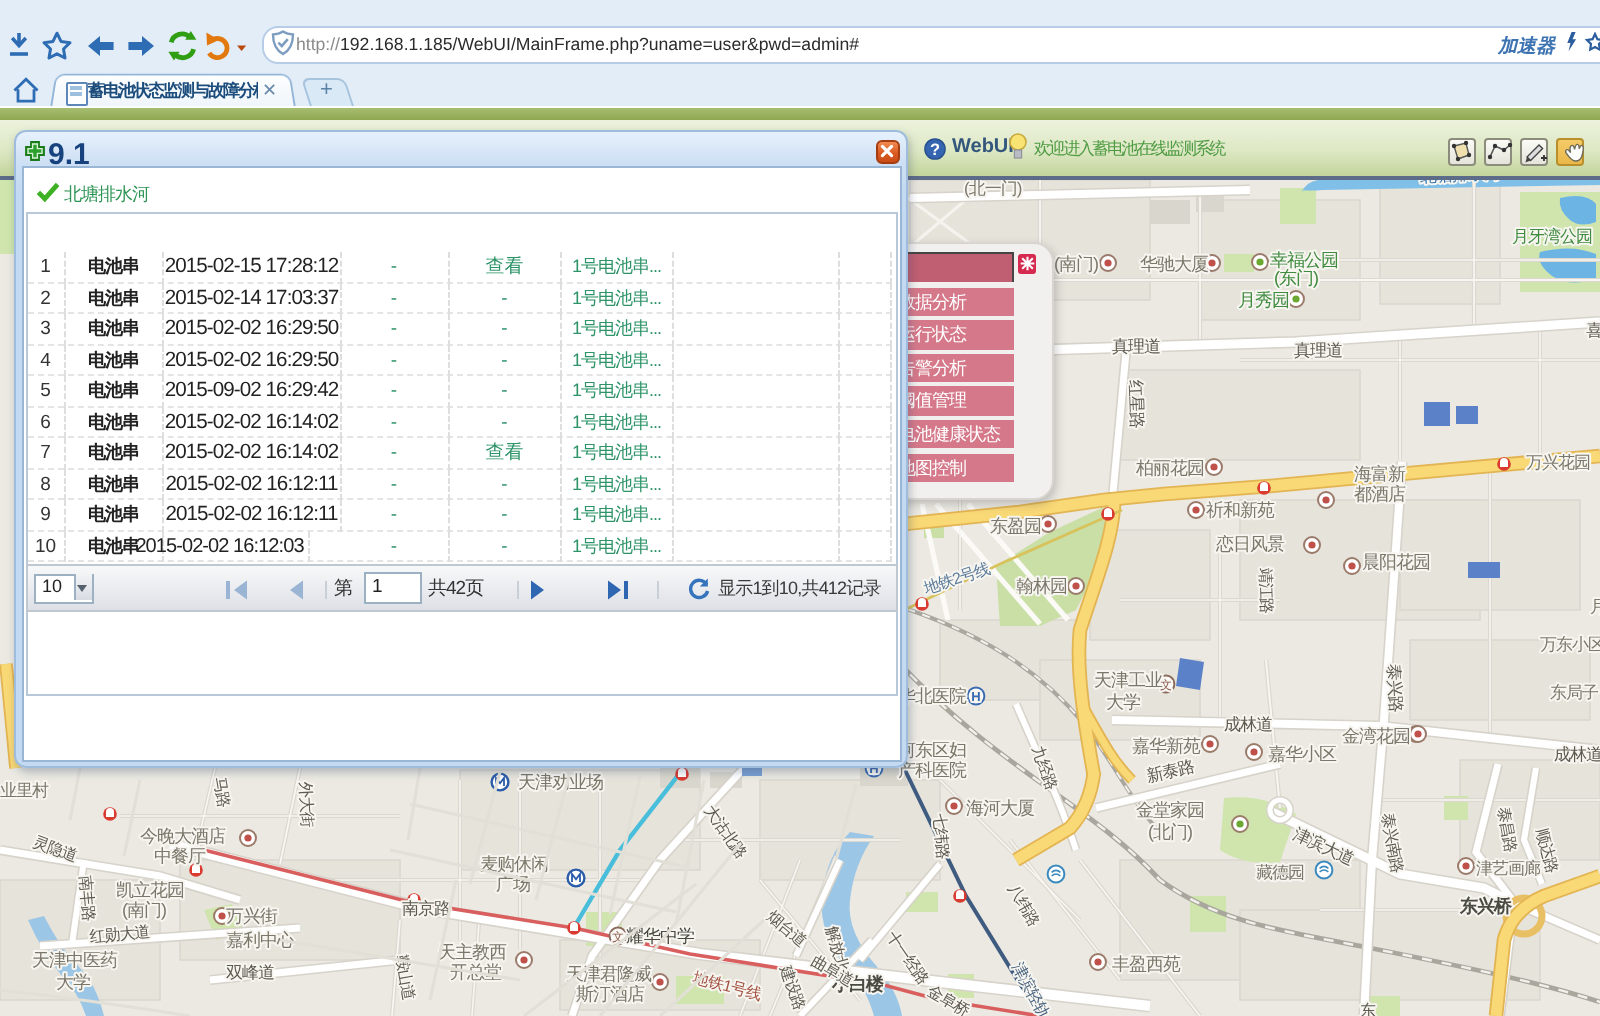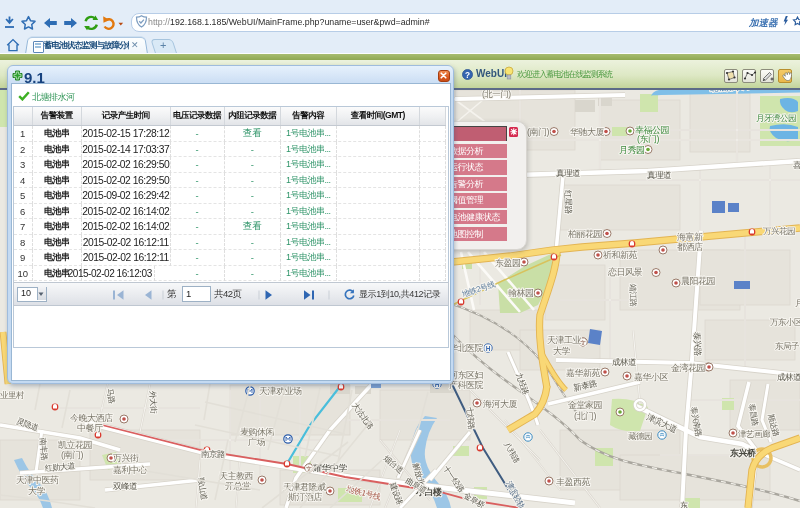--- a/index.html
+++ b/index.html
@@ -494,30 +494,20 @@
  </svg>
 
  <div class="abs" style="left:4px;top:18px;width:437.5px;height:296px;background:#fff;border:1px solid #99b7d4"></div>
 
  <svg class="abs" style="left:11px;top:26px" width="12" height="10" viewBox="0 0 12 10">
    <path d="M1.2,5.2 L4.4,8.4 L10.8,1.2" fill="none" stroke="#3db023" stroke-width="2.4"></path>
  </svg>
  <div class="abs" style="left:25px;top:25.5px;font-size:9px;color:#2e9455;letter-spacing:-0.5px">北塘排水河</div>
 
  <div class="abs" style="left:6px;top:40.5px;width:434px;height:240px;border:1px solid #b9c8d8"></div>
- <div id="ghead" class="abs" style="left:7px;top:41.5px;width:432px;height:18px;background:linear-gradient(#fbfbfb,#eff0f2 55%,#e2e4e8);border-bottom:1px solid #c3c9d1">
-      <div style="position:absolute;left:0px;top:0;width:18.5px;height:18px;border-right:1px solid #d4d8dd;box-sizing:border-box;display:flex;align-items:center;justify-content:center;font-size:8.5px;font-weight:bold;color:#111;letter-spacing:-0.5px;white-space:nowrap;overflow:hidden"></div>
-      <div style="position:absolute;left:18.5px;top:0;width:49.5px;height:18px;border-right:1px solid #d4d8dd;box-sizing:border-box;display:flex;align-items:center;justify-content:center;font-size:8.5px;font-weight:bold;color:#111;letter-spacing:-0.5px;white-space:nowrap;overflow:hidden">告警装置</div>
-      <div style="position:absolute;left:68.0px;top:0;width:88.5px;height:18px;border-right:1px solid #d4d8dd;box-sizing:border-box;display:flex;align-items:center;justify-content:center;font-size:8.5px;font-weight:bold;color:#111;letter-spacing:-0.5px;white-space:nowrap;overflow:hidden">记录产生时间</div>
-      <div style="position:absolute;left:156.5px;top:0;width:54px;height:18px;border-right:1px solid #d4d8dd;box-sizing:border-box;display:flex;align-items:center;justify-content:center;font-size:8.5px;font-weight:bold;color:#111;letter-spacing:-0.5px;white-space:nowrap;overflow:hidden">电压记录数据</div>
-      <div style="position:absolute;left:210.5px;top:0;width:56.5px;height:18px;border-right:1px solid #d4d8dd;box-sizing:border-box;display:flex;align-items:center;justify-content:center;font-size:8.5px;font-weight:bold;color:#111;letter-spacing:-0.5px;white-space:nowrap;overflow:hidden">内阻记录数据</div>
-      <div style="position:absolute;left:267.0px;top:0;width:55.5px;height:18px;border-right:1px solid #d4d8dd;box-sizing:border-box;display:flex;align-items:center;justify-content:center;font-size:8.5px;font-weight:bold;color:#111;letter-spacing:-0.5px;white-space:nowrap;overflow:hidden">告警内容</div>
-      <div style="position:absolute;left:322.5px;top:0;width:83.5px;height:18px;border-right:1px solid #d4d8dd;box-sizing:border-box;display:flex;align-items:center;justify-content:center;font-size:8.5px;font-weight:bold;color:#111;letter-spacing:-0.5px;white-space:nowrap;overflow:hidden">查看时间(GMT)</div>
-      <div style="position:absolute;left:406.0px;top:0;width:26px;height:18px;border-right:1px solid #d4d8dd;box-sizing:border-box;display:flex;align-items:center;justify-content:center;font-size:8.5px;font-weight:bold;color:#111;letter-spacing:-0.5px;white-space:nowrap;overflow:hidden"></div>
-    </div>
  <div id="grows" class="abs" style="left:7px;top:61px;width:432px;height:155px">
       <div style="position:absolute;left:0;top:0px;width:432px;height:15.5px;border-bottom:1px dashed #e4e4e4;box-sizing:border-box">
         <div style="position:absolute;left:0px;top:0;width:18.5px;height:15.5px;border-right:1px dashed #dedede;box-sizing:border-box;display:flex;align-items:center;justify-content:center;font-size:9.5px;font-weight:normal;color:#333;white-space:nowrap;overflow:hidden">1</div>
         <div style="position:absolute;left:18.5px;top:0;width:49.5px;height:15.5px;border-right:1px dashed #dedede;box-sizing:border-box;display:flex;align-items:center;justify-content:center;font-size:9px;font-weight:bold;color:#222;letter-spacing:-0.5px;white-space:nowrap;overflow:hidden">电池串</div>
         <div style="position:absolute;left:68.0px;top:0;width:88.5px;height:15.5px;border-right:1px dashed #dedede;box-sizing:border-box;display:flex;align-items:center;justify-content:center;font-size:10.3px;font-weight:normal;color:#222;letter-spacing:-0.46px;white-space:nowrap;overflow:hidden">2015-02-15 17:28:12</div>
         <div style="position:absolute;left:156.5px;top:0;width:54px;height:15.5px;border-right:1px dashed #dedede;box-sizing:border-box;display:flex;align-items:center;justify-content:center;font-size:9.5px;font-weight:normal;color:#2e9468;white-space:nowrap;overflow:hidden">-</div>
         <div style="position:absolute;left:210.5px;top:0;width:56.5px;height:15.5px;border-right:1px dashed #dedede;box-sizing:border-box;display:flex;align-items:center;justify-content:center;font-size:9.5px;font-weight:normal;color:#2e9468;white-space:nowrap;overflow:hidden">查看</div>
         <div style="position:absolute;left:267.0px;top:0;width:55.5px;height:15.5px;border-right:1px dashed #dedede;box-sizing:border-box;display:flex;align-items:center;justify-content:center;font-size:9px;font-weight:normal;color:#2e9468;letter-spacing:-0.5px;white-space:nowrap;overflow:hidden">1号电池串...</div>
         <div style="position:absolute;left:322.5px;top:0;width:83.5px;height:15.5px;border-right:1px dashed #dedede;box-sizing:border-box;display:flex;align-items:center;justify-content:center;font-size:9.5px;font-weight:normal;color:#2e9468;white-space:nowrap;overflow:hidden"></div>
         <div style="position:absolute;left:406.0px;top:0;width:26px;height:15.5px;border-right:1px dashed #dedede;box-sizing:border-box;display:flex;align-items:center;justify-content:center;font-size:9.5px;font-weight:normal;color:;white-space:nowrap;overflow:hidden"></div>

